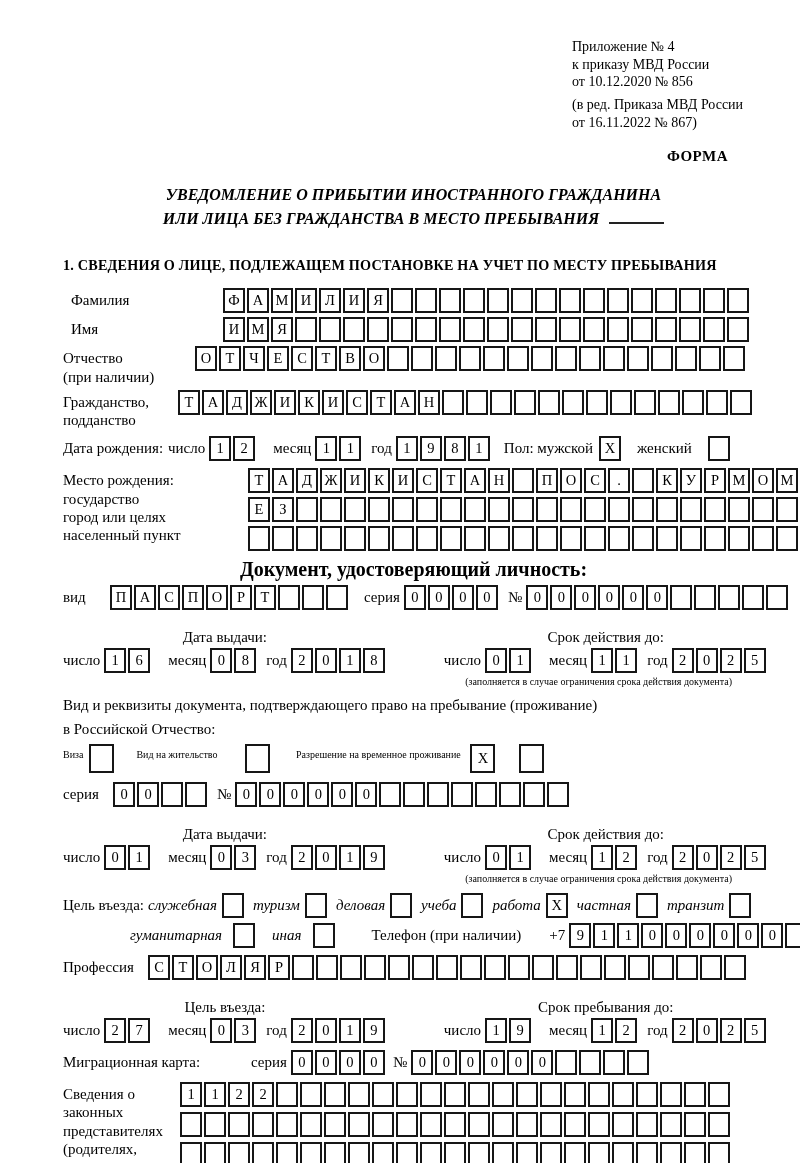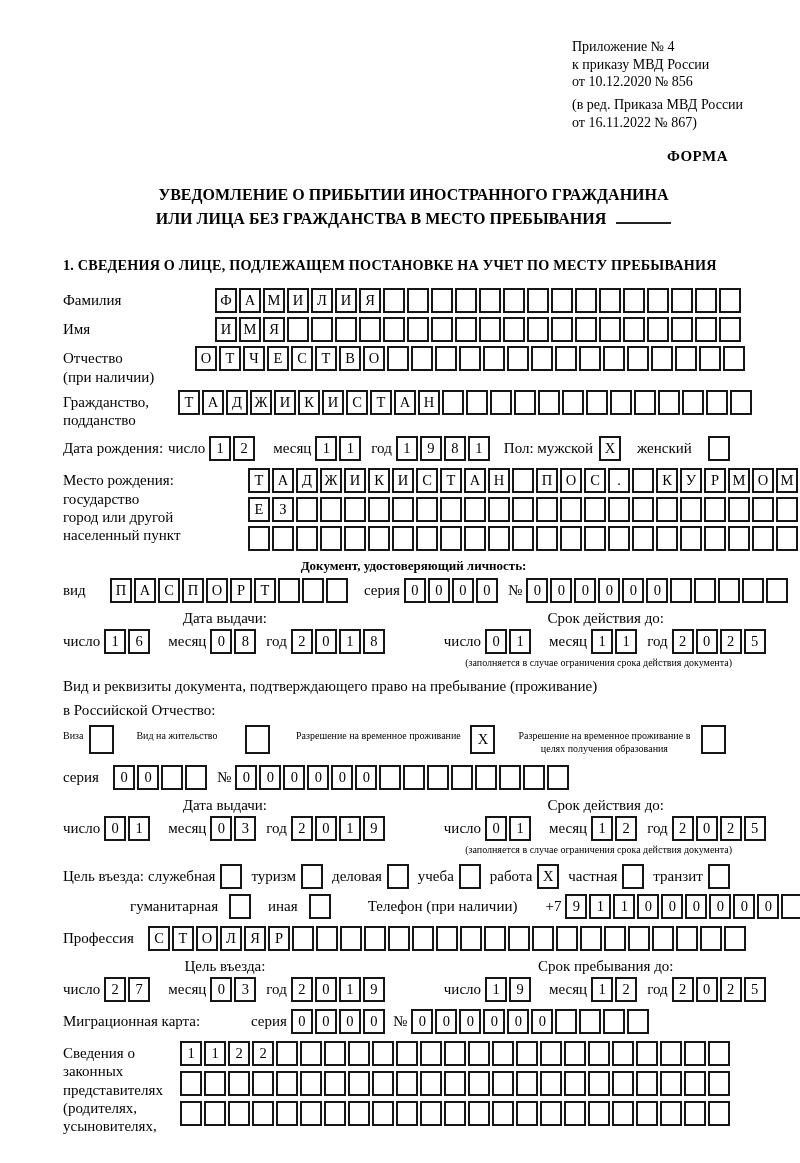--- a/index.html
+++ b/index.html
@@ -8,64 +8,64 @@
     font-family:"Liberation Serif","DejaVu Serif",serif;
     padding:38px 36px 0 63px;box-sizing:border-box;overflow:hidden;
   }
   
   .appendix{display:flex;justify-content:flex-end;}
   .appendix-inner{width:192px;font-size:14px;line-height:1.26;}
   .ap-note{font-size:14px;line-height:1.3;}
   .ap-note.first{margin-top:5px;}
   .forma{text-align:right;font-weight:bold;font-size:15px;margin:16px 36px 0 0;letter-spacing:.5px;}
   
-  .title{text-align:center;font-weight:bold;font-size:16px;line-height:1.5;margin-top:18px;}
+  .title{text-align:center;font-weight:bold;font-size:16px;line-height:1.5;margin-top:18px;font-style:italic;}
   .blank{display:inline-block;width:55px;border-bottom:2px solid #222;height:13px;margin-left:10px;}
   .sec{font-weight:bold;font-size:14.2px;margin-top:26px;letter-spacing:.2px;}
   
   .row{display:flex;align-items:flex-start;margin-top:4px;}
   .lbl{font-size:15px;line-height:1.22;padding-top:3px;white-space:nowrap;}
   .lbl.wrap{white-space:normal;}
   .cells{display:flex;flex:0 0 auto;}
   .c{flex:0 0 auto;width:22px;height:25px;border:2px solid #161616;box-sizing:border-box;margin-right:2px;
      display:inline-flex;align-items:center;justify-content:center;font-size:14.5px;background:#fff;}
   .c.big{width:25px;height:29px;}
   
-  .lw-surname{flex:0 0 152px;}
+  .lw-surname{flex:0 0 152px;margin-left:8px;}
   .lw-patronymic{flex:0 0 132px;}
   .lw-citizenship{flex:0 0 115px;}
   .lw-birthdate{flex:0 0 105px;}
   .lw-birthplace{flex:0 0 137px;}
   .lw-vid{flex:0 0 47px;}
   .lw-seriya{flex:0 0 50px;}
   .lw-profession{flex:0 0 85px;}
   .lw-migration{flex:0 0 160px;}
   .lw-legal{flex:0 0 117px;}
   .ml6{margin-left:6px;}.ml8{margin-left:8px;}.ml12{margin-left:12px;}.ml14{margin-left:14px;}
   .ml16{margin-left:16px;}.ml20{margin-left:20px;}.ml28{margin-left:28px;}
   .mr4{margin-right:4px;}
   
-  .center-heading{text-align:center;font-weight:bold;font-size:13px;margin-top:7px;}
+  .center-heading{text-align:center;font-weight:bold;font-size:20px;margin-top:7px;}
   
-  .dates-row{display:flex;margin-top:7px;}
+  .dates-row{display:flex;margin-top:19px;}
   .dgroup{text-align:center;}
   .dgroup.second{margin-left:57px;}
   .dheader{font-size:15px;margin-bottom:2px;}
   .dline{display:flex;align-items:flex-start;text-align:left;}
   .note-right{font-size:10px;text-align:right;margin:3px 32px 0 0;}
   .intro{font-size:15px;line-height:1.55;margin-top:7px;}
   
   .permit-row{display:flex;align-items:flex-start;margin-top:3px;}
   .popt{display:flex;align-items:flex-start;}
   .popt .plabel{font-size:10px;line-height:1.35;padding-top:4px;}
   .popt .plabel.c2{width:172px;text-align:center;}
   .popt .plabel.c3{width:182px;text-align:center;}
   
   .opt{display:flex;align-items:center;margin-right:7px;}
-  .opt .lbl{padding-top:0;margin-right:5px;}
+  .opt .lbl{padding-top:0;margin-right:5px;font-style:italic;}
 </style>
 </head>
 <body>
 
 <div class="page">
 
   <div class="appendix">
     <div class="appendix-inner">
       <div>Приложение № 4</div>
       <div>к приказу МВД России</div>
@@ -230,21 +230,21 @@
     <span class="lbl ml14">женский</span>
     <span class="cells ml16">
         <span class="c"></span>
       </span>
   </div>
 
   <div class="row" style="margin-top:7px;gap:48px;">
     <div class="lbl wrap lw-birthplace">
       <div>Место рождения:</div>
       <div>государство</div>
-      <div>город или другой</div>
+      <div>город или целях</div>
       <div>населенный пункт</div>
     </div>
     <div>
       <div class="cells">
           <span class="c">Т</span>
           <span class="c">А</span>
           <span class="c">Д</span>
           <span class="c">Ж</span>
           <span class="c">И</span>
           <span class="c">К</span>
@@ -427,21 +427,20 @@
           <span class="c big"></span>
         </span>
     </div>
     <div class="popt ml20">
       <span class="plabel c2">Разрешение на временное проживание</span>
       <span class="cells big-cells ml6">
           <span class="c big">X</span>
         </span>
     </div>
     <div class="popt ml16">
-      <span class="plabel c3">Разрешение на временное проживание в целях получения образования</span>
       <span class="cells big-cells ml6">
           <span class="c big"></span>
         </span>
     </div>
   </div>
 
   <div class="row" style="margin-top:9px;">
     <div class="lbl lw-seriya">серия</div>
     <div class="cells">
         <span class="c">0</span>

